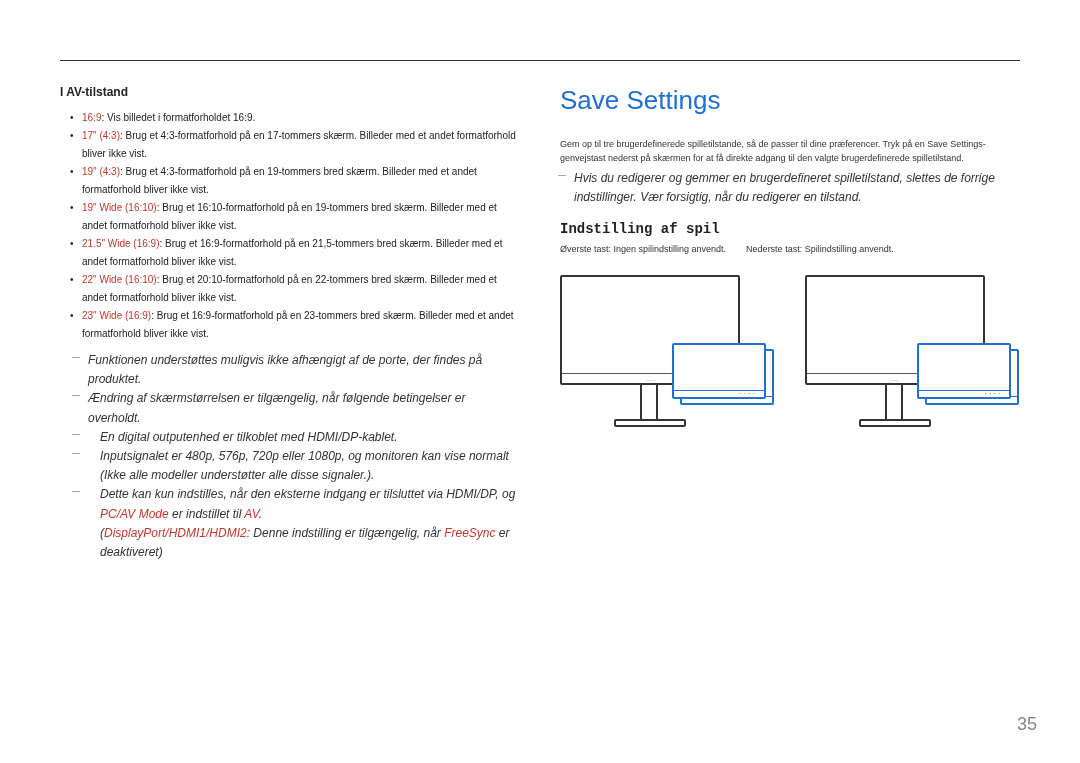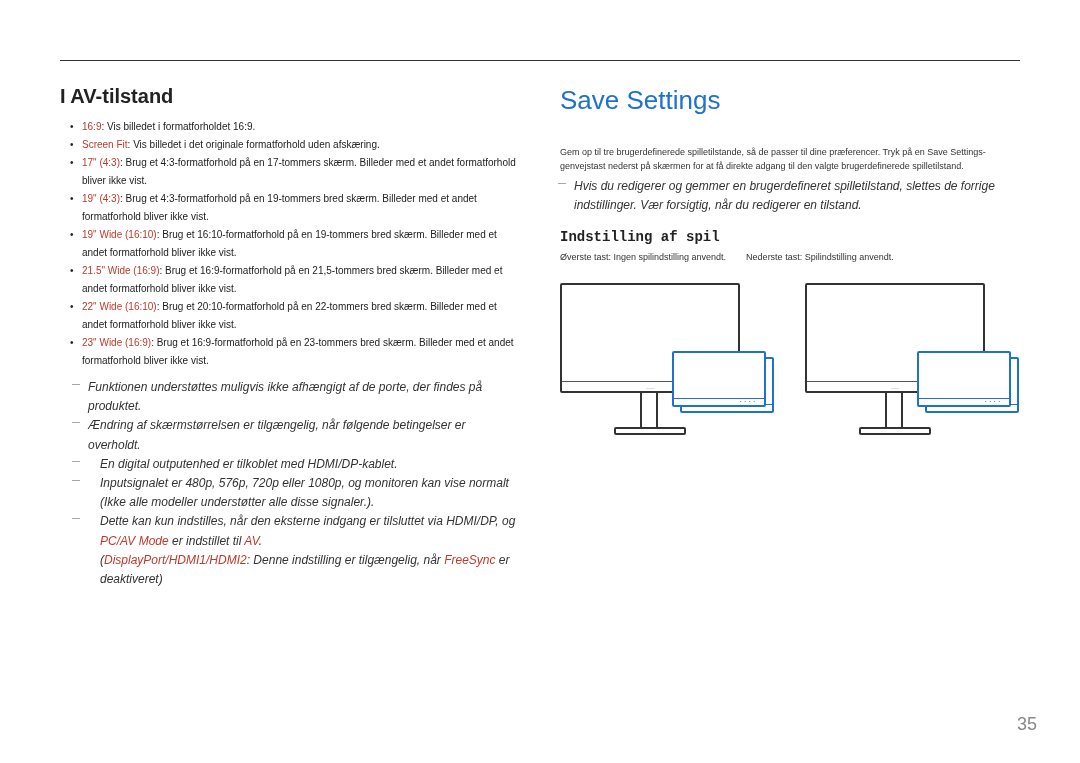--- a/index.html
+++ b/index.html
@@ -18,30 +18,30 @@
   }
   .columns {
     display: flex;
     gap: 40px;
   }
   .col {
     flex: 1;
     min-width: 0;
   }
   h2.section {
-    font-size: 20px;
+    font-size: 12px;
     font-weight: 600;
     color: #222;
     margin-bottom: 10px;
   }
   h1.title {
     font-size: 26px;
     font-weight: 400;
     color: #2070d0;
-    margin-bottom: 30px;
+    margin-bottom: 22px;
   }
   h3.sub {
     font-size: 14px;
     font-weight: 600;
     color: #222;
     margin: 14px 0 6px 0;
     font-family: Liberation Mono, monospace;
   }
   ul.bullets {
     list-style: none;
@@ -192,21 +192,20 @@
 
 <hr class="hr-top">
 
 <div class="columns">
 
   <div class="col">
     <h2 class="section">I AV-tilstand</h2>
 
     <ul class="bullets">
       <li><span class="opt">16:9</span><span>: Vis billedet i formatforholdet 16:9.</span></li>
-      <li><span class="opt">Screen Fit</span><span>: Vis billedet i det originale formatforhold uden afskæring.</span></li>
       <li><span class="opt">17" (4:3)</span><span>: Brug et 4:3-formatforhold på en 17-tommers skærm. Billeder med et andet formatforhold bliver ikke vist.</span></li>
       <li><span class="opt">19" (4:3)</span><span>: Brug et 4:3-formatforhold på en 19-tommers bred skærm. Billeder med et andet formatforhold bliver ikke vist.</span></li>
       <li><span class="opt">19" Wide (16:10)</span><span>: Brug et 16:10-formatforhold på en 19-tommers bred skærm. Billeder med et andet formatforhold bliver ikke vist.</span></li>
       <li><span class="opt">21.5" Wide (16:9)</span><span>: Brug et 16:9-formatforhold på en 21,5-tommers bred skærm. Billeder med et andet formatforhold bliver ikke vist.</span></li>
       <li><span class="opt">22" Wide (16:10)</span><span>: Brug et 20:10-formatforhold på en 22-tommers bred skærm. Billeder med et andet formatforhold bliver ikke vist.</span></li>
       <li><span class="opt">23" Wide (16:9)</span><span>: Brug et 16:9-formatforhold på en 23-tommers bred skærm. Billeder med et andet formatforhold bliver ikke vist.</span></li>
     </ul>
 
     <div class="note-block">
       <div class="note-line dash">Funktionen understøttes muligvis ikke afhængigt af de porte, der findes på produktet.</div>

